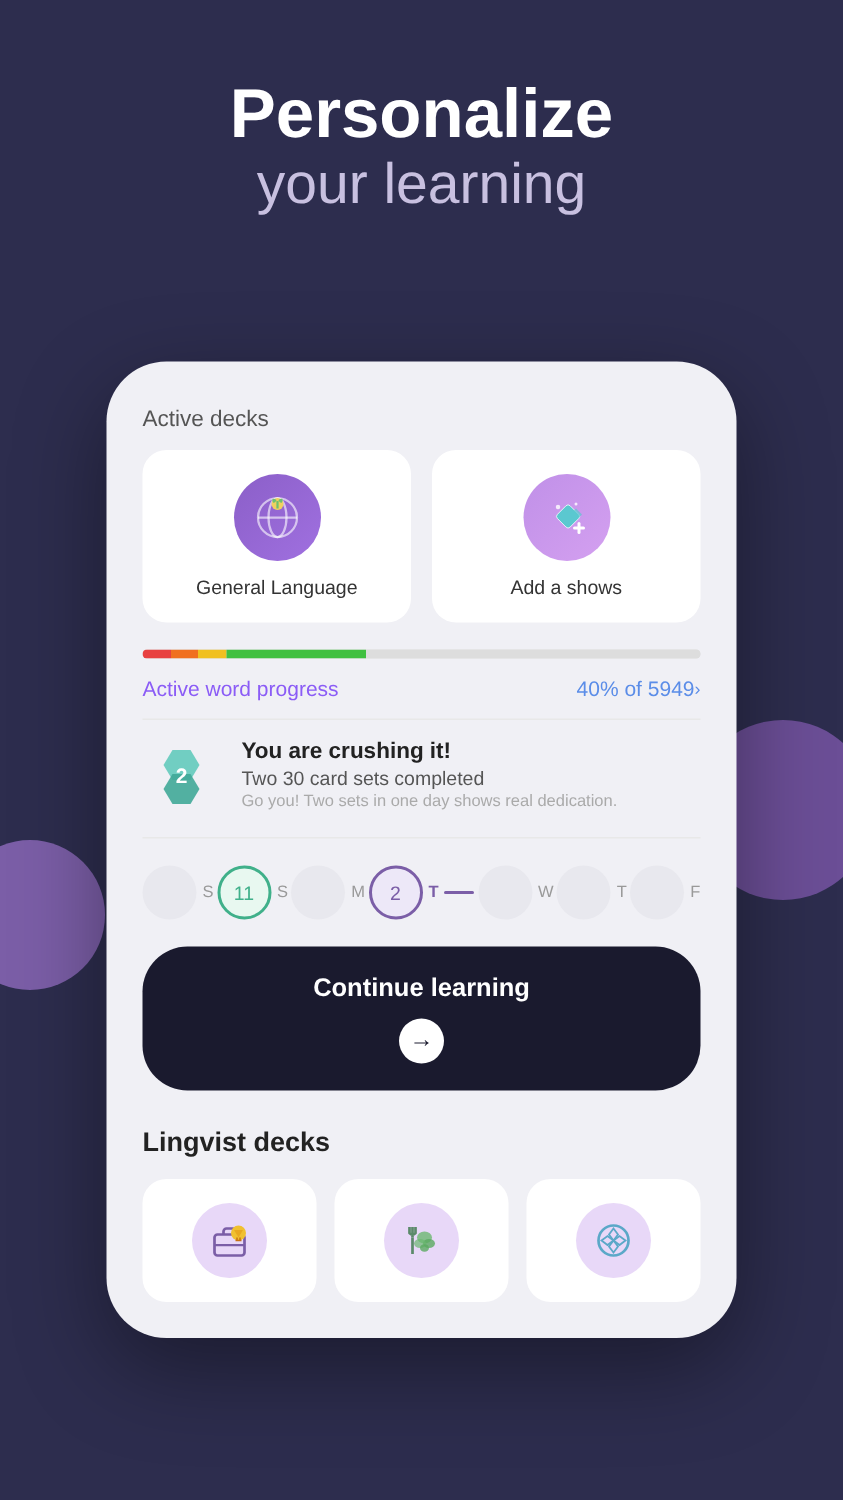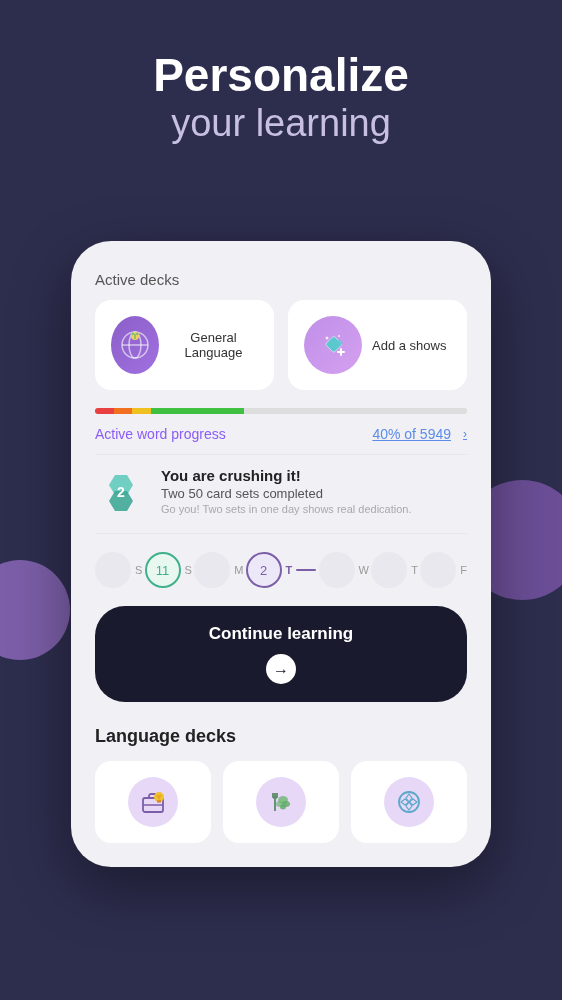--- a/index.html
+++ b/index.html
@@ -79,21 +79,21 @@
       gap: 14px;
       margin-bottom: 18px;
     }
 
     .deck-card {
       flex: 1;
       background: #fff;
       border-radius: 16px;
       padding: 16px;
       display: flex;
-      flex-direction: row;
+      flex-direction: column;
       align-items: center;
       gap: 10px;
     }
 
     .deck-name {
       font-size: 13px;
       color: #333;
       text-align: center;
       font-weight: 400;
     }
@@ -130,22 +130,21 @@
     .progress-label-text {
       font-size: 14px;
       color: #8b5cf6;
     }
     .progress-label-value {
       font-size: 14px;
       color: #5b8de8;
       font-weight: 500;
       display: flex;
       align-items: center;
-      gap: 12px;
-      text-decoration: underline;
+      gap: 0;
     }
     .chevron-right {
       color: #5b8de8;
       font-size: 12px;
     }
 
     
     .achievement-row {
       display: flex;
       align-items: flex-start;
@@ -414,21 +413,21 @@
 
         <polygon points="20,8 32,8 38,18 32,28 20,28 14,18" fill="#5bc8b8" opacity="0.85"></polygon>
 
         <polygon points="20,24 32,24 38,34 32,44 20,44 14,34" fill="#40a898" opacity="0.9"></polygon>
 
         <text x="26" y="30" text-anchor="middle" fill="#fff" font-size="14" font-weight="800">2</text>
       </svg>
     </div>
     <div class="achievement-text">
       <div class="achievement-title">You are crushing it!</div>
-      <div class="achievement-subtitle">Two 50 card sets completed</div>
+      <div class="achievement-subtitle">Two 30 card sets completed</div>
       <div class="achievement-desc">Go you! Two sets in one day shows real dedication.</div>
     </div>
   </div>
 
   <div class="days-row">
 
     <div class="day-item">
       <div class="day-bubble"></div>
       <span class="day-label">S</span>
     </div>
@@ -466,21 +465,21 @@
   </div>
 
   <button class="continue-btn">
     <span>Continue learning</span>
     <div class="arrow-circle">
       <span class="arrow-circle-inner">→</span>
     </div>
   </button>
 
   <div class="lingvist-section">
-    <div class="lingvist-title">Language decks</div>
+    <div class="lingvist-title">Lingvist decks</div>
     <div class="lingvist-decks-row">
 
       <div class="lingvist-deck-card">
         <div class="lingvist-deck-icon">
           <svg width="28" height="28" viewBox="0 0 28 28" fill="none">
             <rect x="4" y="10" width="20" height="14" rx="2" fill="none" stroke="#7b5ea7" stroke-width="1.8"></rect>
             <path d="M10 10V8a2 2 0 0 1 2-2h4a2 2 0 0 1 2 2v2" stroke="#7b5ea7" stroke-width="1.8" fill="none"></path>
             <line x1="4" y1="17" x2="24" y2="17" stroke="#7b5ea7" stroke-width="1.5"></line>
 
             <circle cx="20" cy="9" r="5" fill="#f0c030"></circle>

